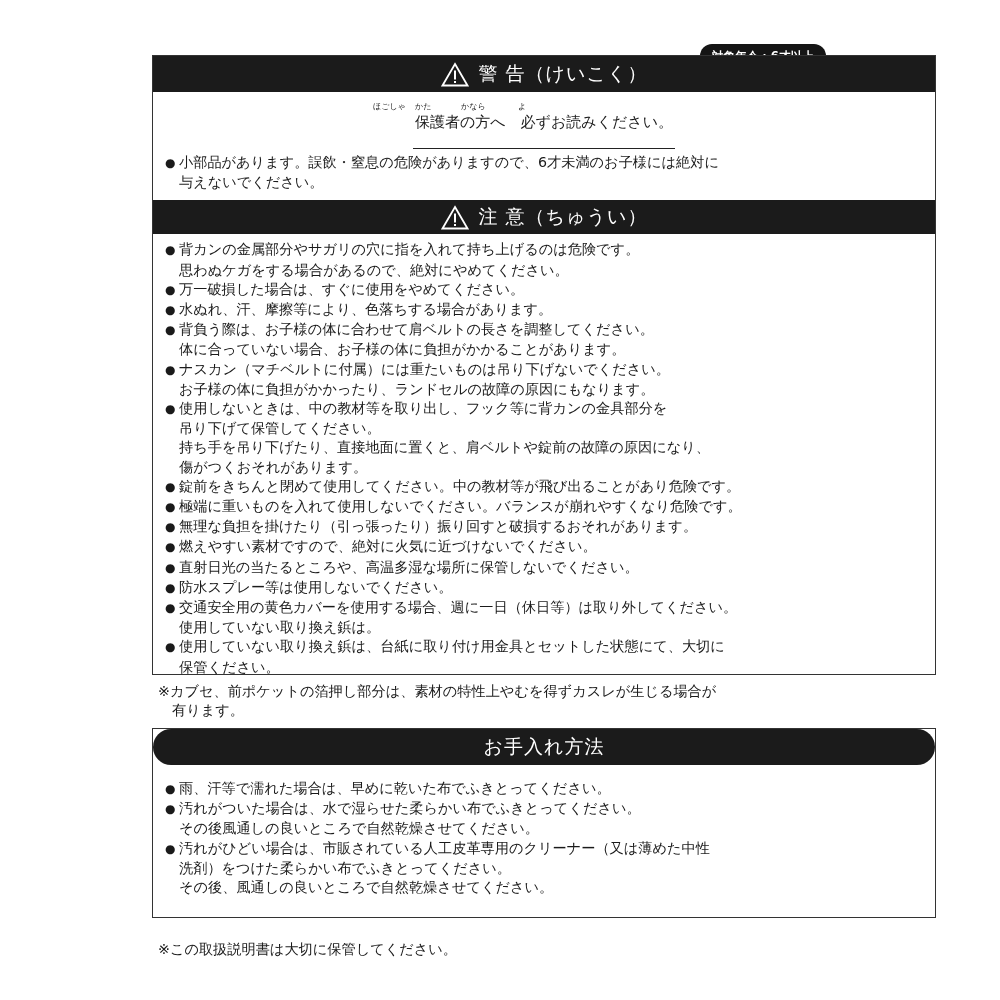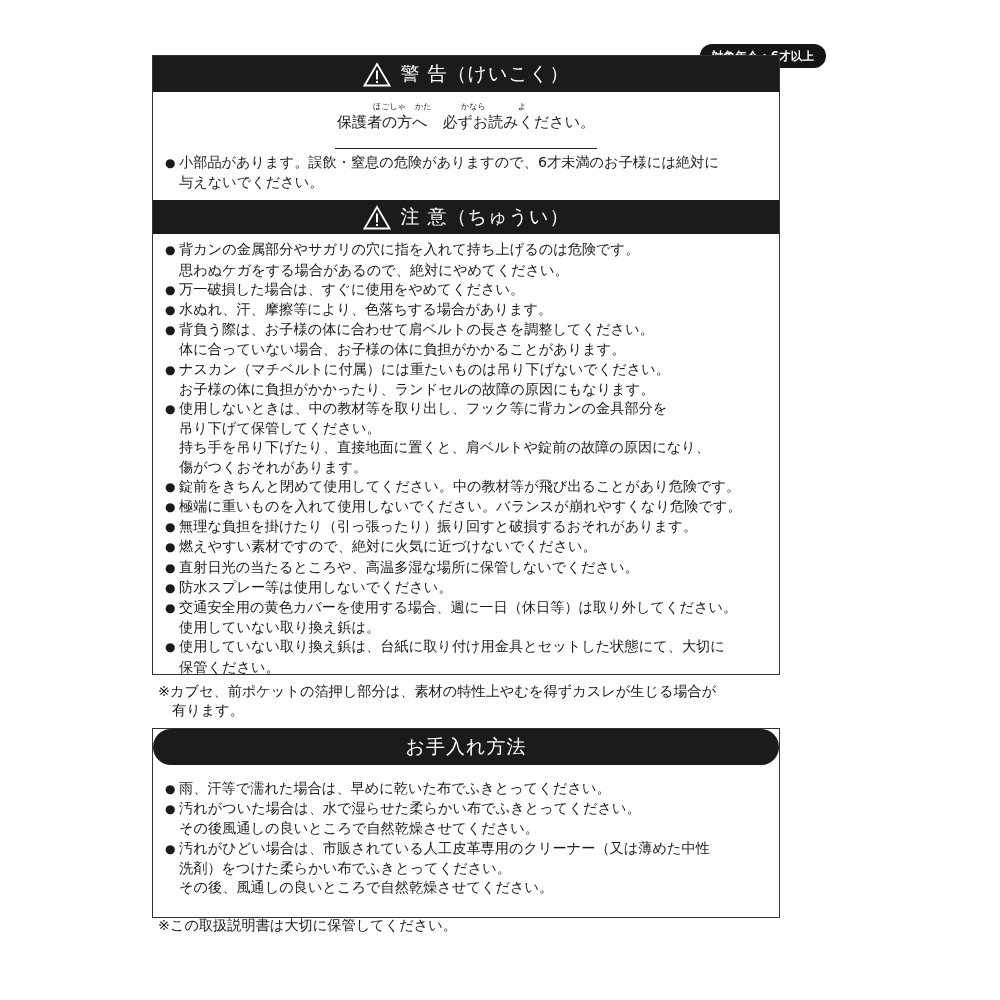--- a/index.html
+++ b/index.html
@@ -1,21 +1,21 @@
 <!DOCTYPE html>
 <html><head>
 <meta charset="utf-8">
 <style>
   html, body { margin: 0; padding: 0; background: #ffffff; }
   body { width: 1000px; height: 1000px; position: relative; overflow: hidden;
          font-family: "DejaVu Sans", "Liberation Sans", sans-serif; color: #1a1a1a; }
   .age-badge { position: absolute; left: 700px; top: 32px; width: 126px; height: 24px;
                background: #151515; color: #fff; border-radius: 12px; font-size: 11.5px;
                font-weight: bold; line-height: 24px; text-align: center; letter-spacing: 0.3px; margin-top: 12px; }
-  .box { position: absolute; left: 152px; width: 628px; border: 1.5px solid #333; box-sizing: border-box; }
+  .box { position: absolute; left: 152px; width: 784px; border: 1.5px solid #333; box-sizing: border-box; }
   .hdr { background: #1b1b1b; color: #fff; text-align: center; font-size: 19px; display: flex;
          align-items: center; justify-content: center; gap: 10px; letter-spacing: 1px; }
   .hdr svg { display: block; }
   .body-text { font-size: 14.2px; line-height: 19.2px; }
   .item { padding-left: 26px; text-indent: -14px; margin-left: 0; }
   .item .bullet { display: inline-block; width: 14px; text-indent: 0; font-size: 12px; }
   .sub { padding-left: 26px; }
   .ruby-line { text-align: center; position: relative; }
   .ruby-top { font-size: 8px; color: #222; height: 10px; line-height: 10px; position: relative; }
   .ruby-top span { position: absolute; }
@@ -99,18 +99,18 @@
   <div class="body-text" style="margin-top:14px;">
     <div class="item"><span class="bullet">●</span><span>雨、汗等で濡れた場合は、早めに乾いた布でふきとってください。</span></div>
     <div class="item"><span class="bullet">●</span><span>汚れがついた場合は、水で湿らせた柔らかい布でふきとってください。</span></div>
     <div class="sub">その後風通しの良いところで自然乾燥させてください。</div>
     <div class="item"><span class="bullet">●</span><span>汚れがひどい場合は、市販されている人工皮革専用のクリーナー（又は薄めた中性</span></div>
     <div class="sub">洗剤）をつけた柔らかい布でふきとってください。</div>
     <div class="sub">その後、風通しの良いところで自然乾燥させてください。</div>
   </div>
 </div>
 
-<div class="note" style="top:916px;">※この取扱説明書は大切に保管してください。</div>
+<div class="note" style="top:940px;">※この取扱説明書は大切に保管してください。</div>
 
 <div class="material">
   <span class="mat-label">主素材</span>
   <span class="mat-value">本体：人工皮革</span>
 </div>
 
 </body></html>

